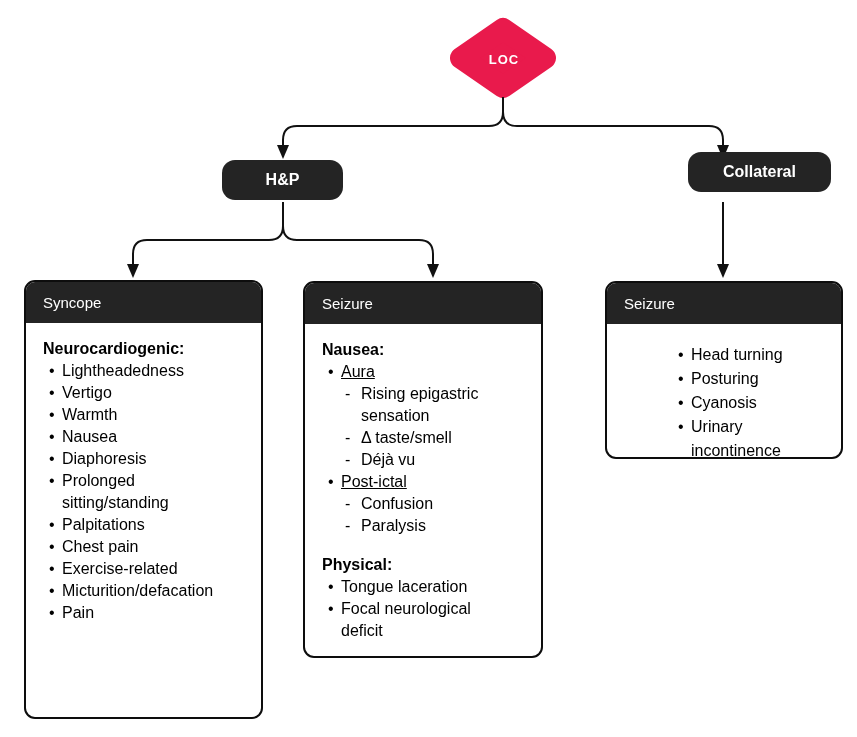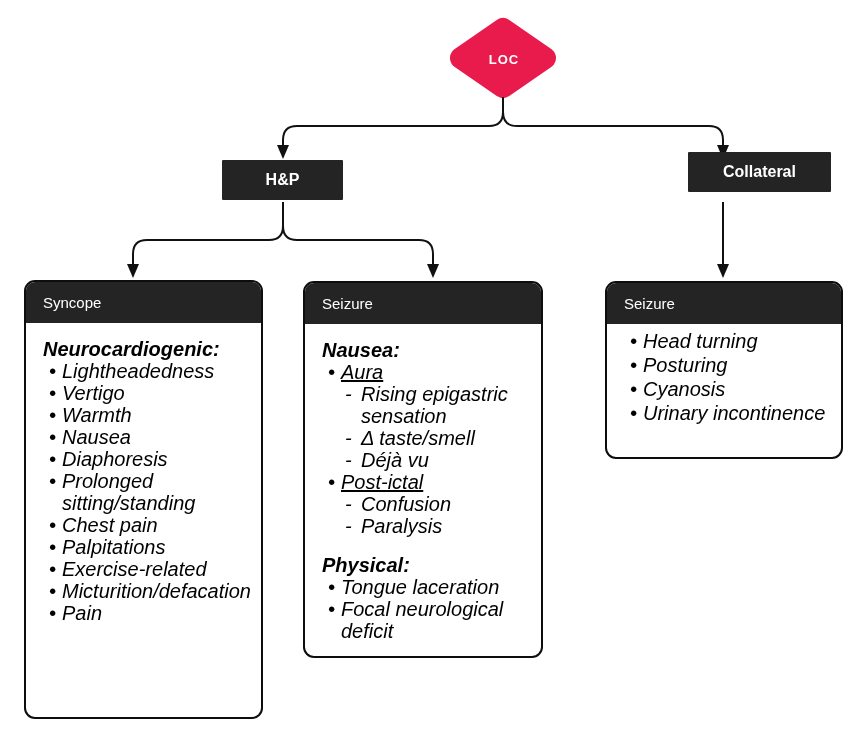--- a/index.html
+++ b/index.html
@@ -4,21 +4,21 @@
 <style>
   html,body{margin:0;padding:0;background:#fff;}
   .canvas{
     position:relative;width:857px;height:737px;background:#fff;
     font-family:"Liberation Sans","DejaVu Sans",sans-serif;color:#000;overflow:hidden;
   }
   svg.wires{position:absolute;left:0;top:0;pointer-events:none;}
 
   
   .pill{
-    position:absolute;background:#242424;color:#fff;border-radius:1px;
+    position:absolute;background:#242424;color:#fff;border-radius:13px;
     display:flex;align-items:center;justify-content:center;
     font-weight:bold;font-size:16px;
   }
   .pill-hp{left:222px;top:160px;width:121px;height:40px;}
   .pill-collateral{left:662px;top:152px;width:143px;height:40px;margin-left:26px;}
 
   
   .loc-label{
     position:absolute;left:448px;top:20px;width:112px;height:78px;
     display:flex;align-items:center;justify-content:center;
@@ -30,22 +30,22 @@
     position:absolute;background:#fff;border:2px solid #0d0d0d;border-radius:11px;
     overflow:hidden;box-sizing:border-box;
   }
   .box-syncope{left:24px;top:280px;width:239px;height:439px;}
   .box-seizure-mid{left:303px;top:281px;width:240px;height:377px;}
   .box-seizure-right{left:605px;top:281px;width:238px;height:178px;}
   .box-header{
     background:#242424;color:#fff;font-size:15px;font-weight:400;
     height:41px;display:flex;align-items:center;padding-left:17px;
   }
-  .box-body{padding:15px 8px 0 17px;font-size:20px;line-height:22px;font-style:italic;}
-  .box-body-roomy{padding-top:5px;line-height:24px;}
+  .box-body{padding:15px 8px 0 17px;font-size:16px;line-height:22px;}
+  .box-body-roomy{padding-top:19px;line-height:24px;margin-left:48px;}
   .sec-head{font-weight:bold;}
   .mt{margin-top:17px;}
   .bullet{position:relative;padding-left:19px;white-space:pre-line;}
   .bullet::before{content:"\2022";position:absolute;left:6px;}
   .dash{position:relative;padding-left:39px;white-space:pre-line;}
   .dash::before{content:"-";position:absolute;left:23px;}
   .u{text-decoration:underline;}
 
   
   .note{
@@ -89,22 +89,22 @@
     <div class="box-header">Syncope</div>
     <div class="box-body">
       <div class="sec-head">Neurocardiogenic:</div>
       <div class="bullet">Lightheadedness</div>
       <div class="bullet">Vertigo</div>
       <div class="bullet">Warmth</div>
       <div class="bullet">Nausea</div>
       <div class="bullet">Diaphoresis</div>
       <div class="bullet">Prolonged
 sitting/standing</div>
+      <div class="bullet">Palpitations</div>
       <div class="bullet">Chest pain</div>
-      <div class="bullet">Palpitations</div>
       <div class="bullet">Exercise-related</div>
       <div class="bullet">Micturition/defacation</div>
       <div class="bullet">Pain</div>
     </div>
   </div>
 
   <div class="box box-seizure-mid">
     <div class="box-header">Seizure</div>
     <div class="box-body">
       <div class="sec-head">Nausea:</div>

